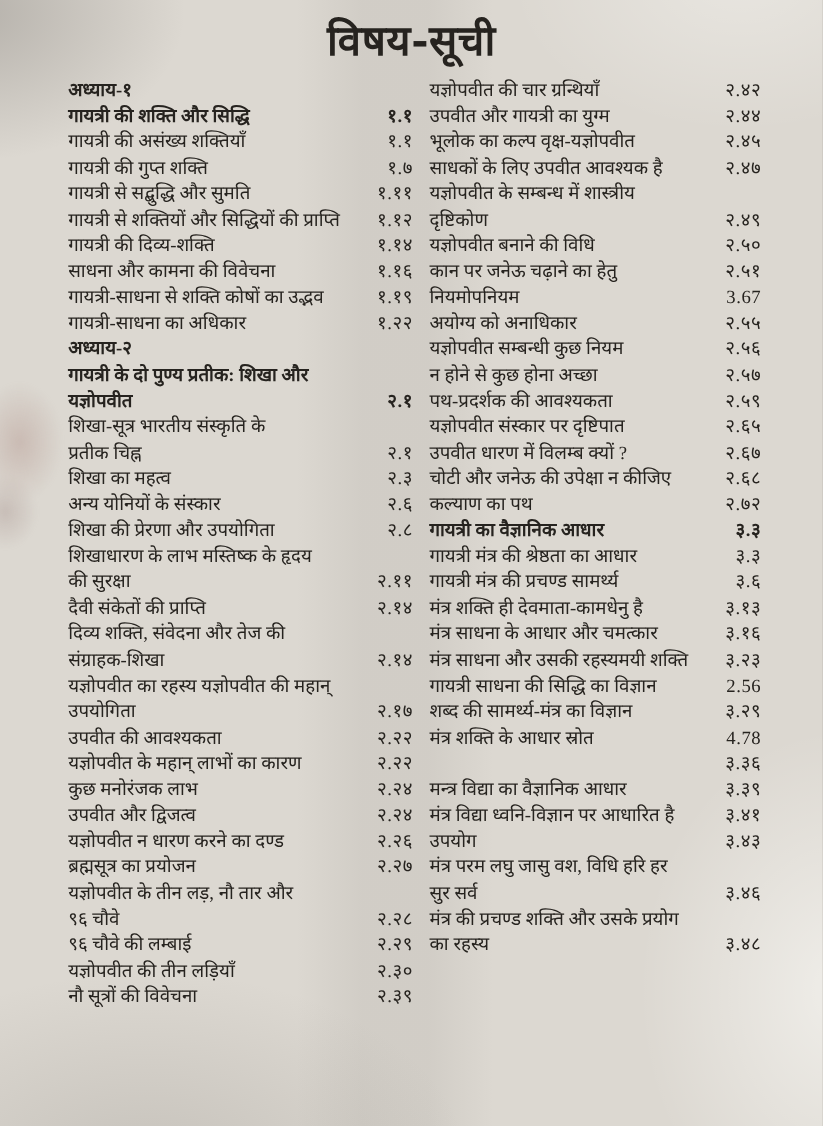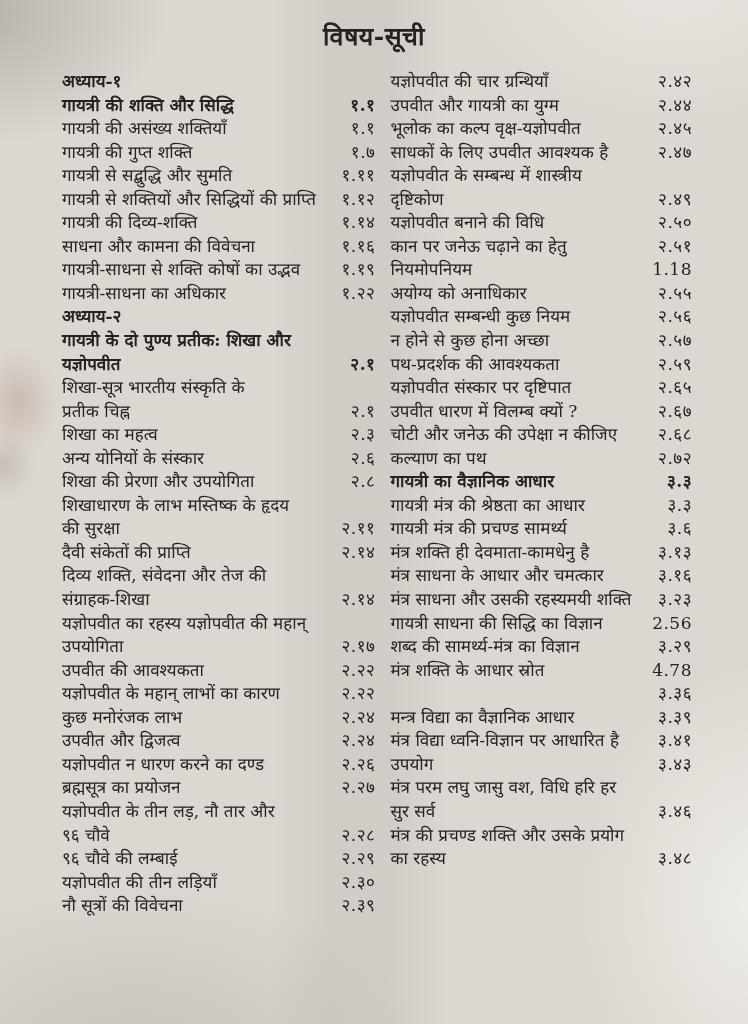--- a/index.html
+++ b/index.html
@@ -31,30 +31,31 @@
     height: 180px;
     background:
       radial-gradient(closest-side at 40% 40%, rgba(184,158,150,0.50), rgba(184,158,150,0) 75%),
       radial-gradient(closest-side at 30% 75%, rgba(170,150,145,0.40), rgba(170,150,145,0) 75%);
     filter: blur(2px);
   }
   .page-title {
     margin: 0;
     padding-top: 16px;
     text-align: center;
-    font-size: 25px;
+    font-size: 38px;
     line-height: 42px;
     font-weight: bold;
     letter-spacing: 0.5px;
   }
   .columns {
     position: relative;
     display: flex;
     margin: 12px 56px 0 62px;
     gap: 15px;
+    font-family: Liberation Serif, serif;
   }
   .col { flex: 1 1 0; }
   .col.left  { flex-basis: 316px; }
   .col.right { flex-basis: 304px; }
   .row {
     display: flex;
     align-items: baseline;
     font-size: 17px;
     line-height: 23.55px;
     white-space: nowrap;
@@ -239,21 +240,21 @@
         <div class="row">
           <span class="t">यज्ञोपवीत बनाने की विधि</span>
           <span class="n">२.५०</span>
         </div>
         <div class="row">
           <span class="t">कान पर जनेऊ चढ़ाने का हेतु</span>
           <span class="n">२.५१</span>
         </div>
         <div class="row">
           <span class="t">नियमोपनियम</span>
-          <span class="n">1.18</span>
+          <span class="n">3.67</span>
         </div>
         <div class="row">
           <span class="t">अयोग्य को अनाधिकार</span>
           <span class="n">२.५५</span>
         </div>
         <div class="row">
           <span class="t">यज्ञोपवीत  सम्बन्धी कुछ नियम</span>
           <span class="n">२.५६</span>
         </div>
         <div class="row">

